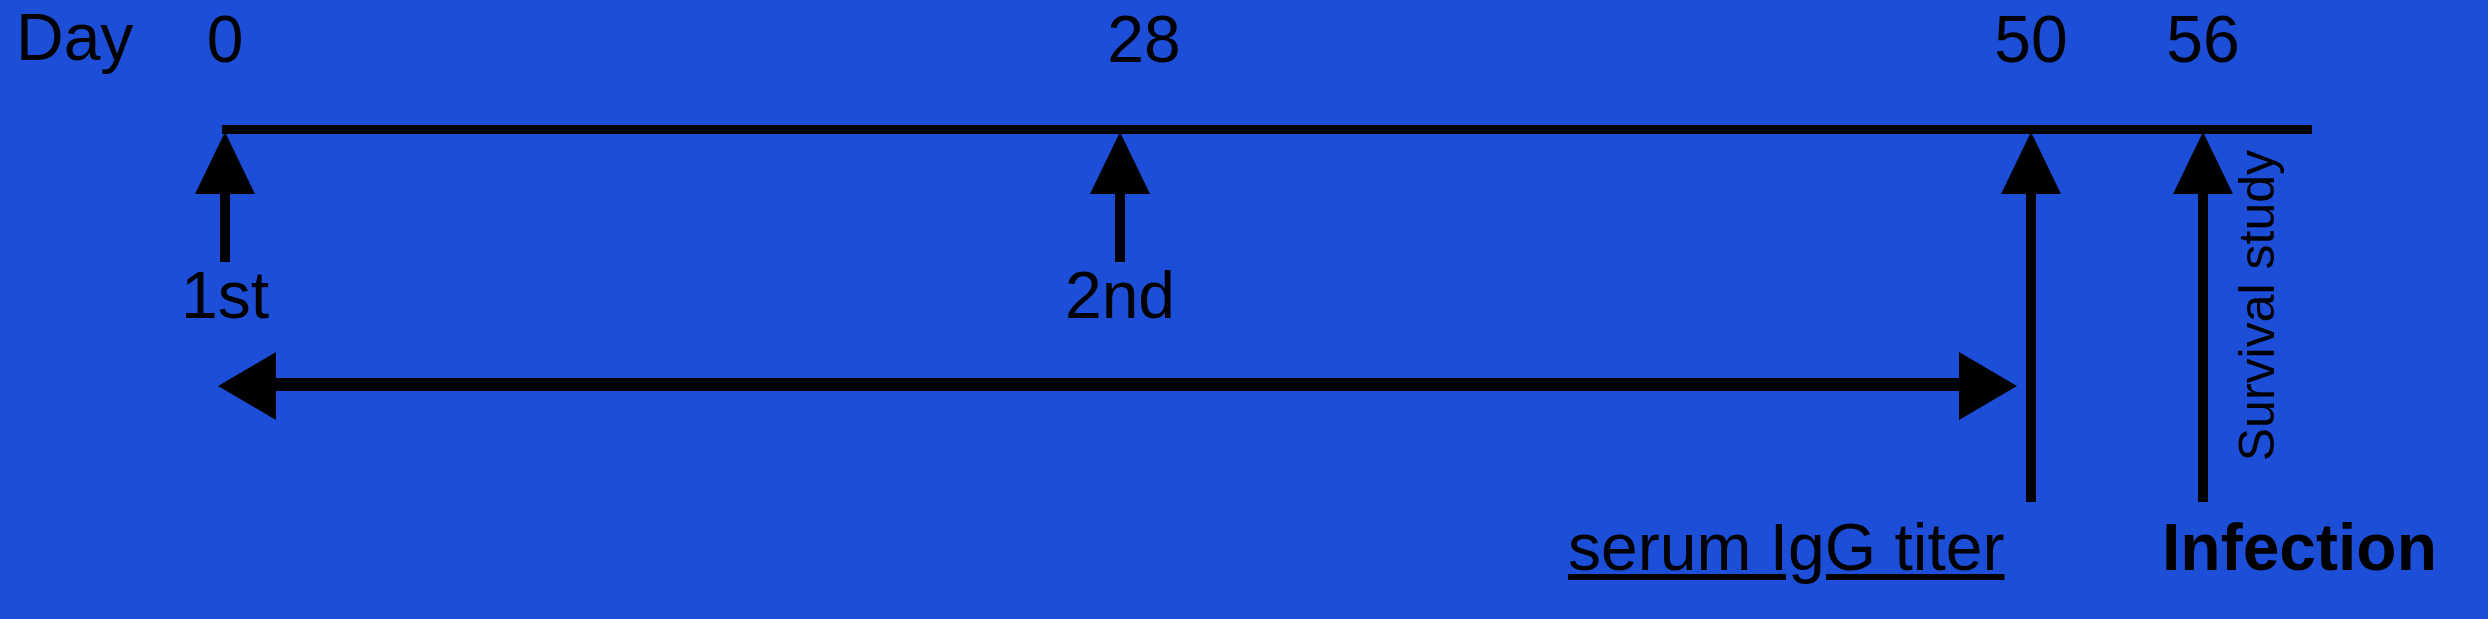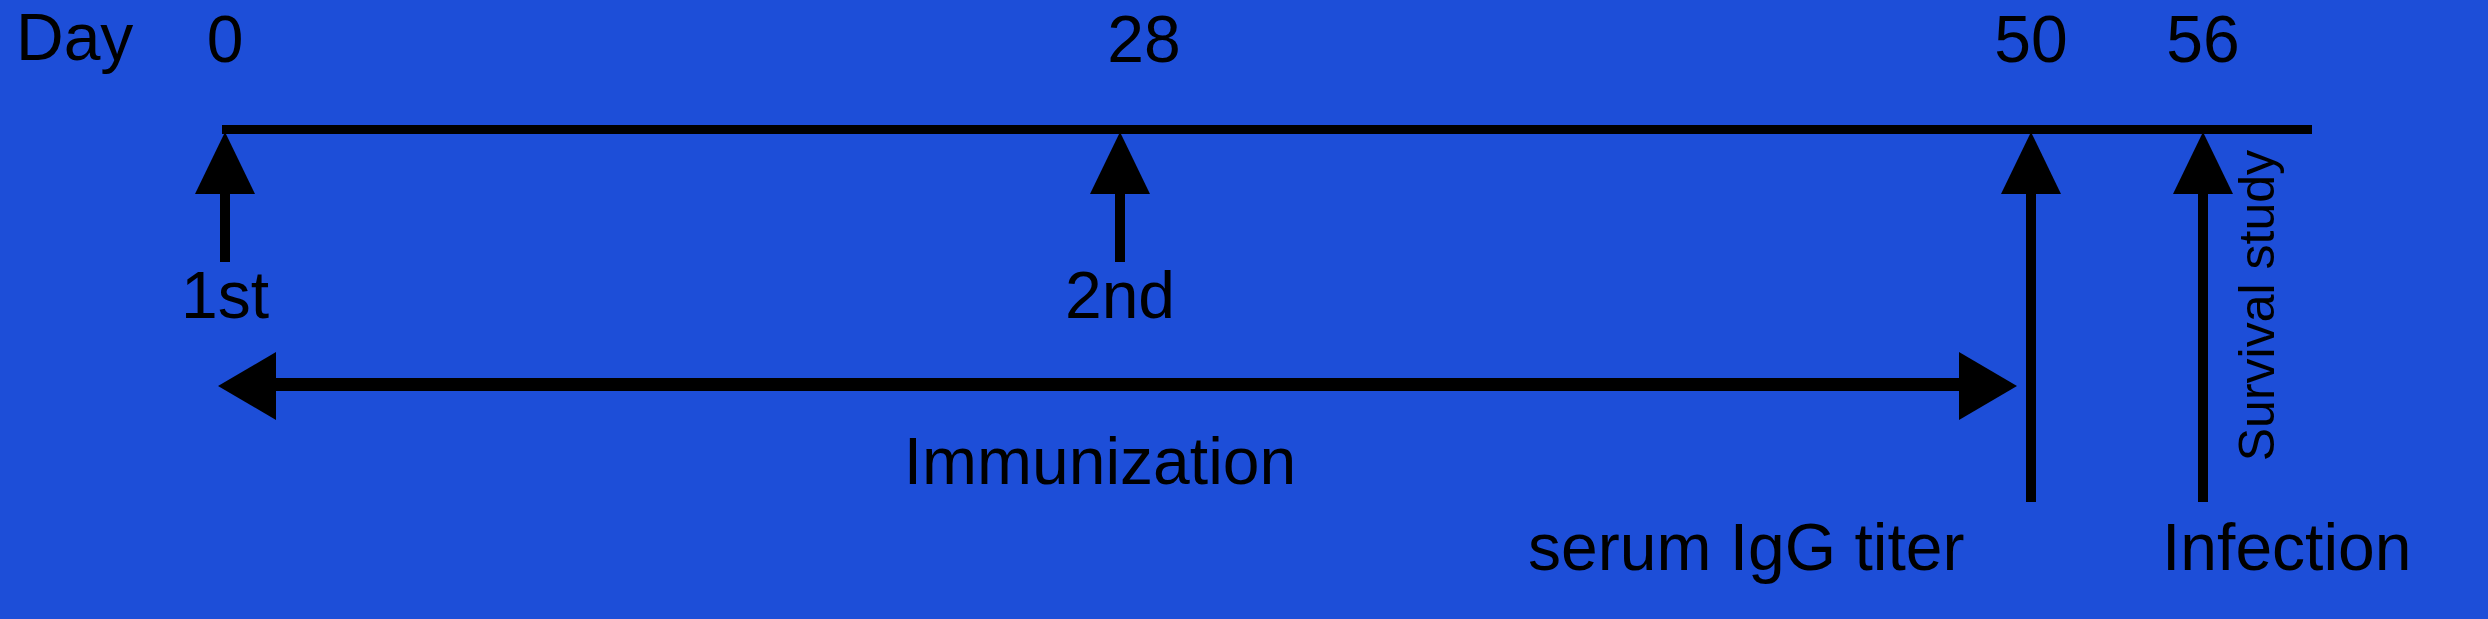--- a/index.html
+++ b/index.html
@@ -131,22 +131,22 @@
     top: 428px;
     left: 1100px;
     transform: translateX(-50%);
   }
 
   
   .event-label {
     font-size: 66px;
     top: 514px;
   }
-  #serum-label { left: 1528px; }
-  #infection-label { left: 2162px; }
+  #serum-label { left: 1568px; text-decoration: underline; }
+  #infection-label { left: 2162px; font-weight: bold; }
 
   
   #survival-label {
     position: absolute;
     left: 2232px;
     top: 150px;
     font-size: 50px;
     white-space: nowrap;
     transform-origin: left top;
     transform: rotate(-90deg) translateX(-100%);
@@ -188,20 +188,19 @@
   </div>
 
   <div class="txt dose-label" style="left:225px;">1st</div>
   <div class="txt dose-label" style="left:1120px;">2nd</div>
 
   <div id="immunization-arrow">
     <div class="head-left"></div>
     <div class="bar"></div>
     <div class="head-right"></div>
   </div>
-  <div class="txt" id="immunization-label">Immunization</div>
 
   <div class="txt event-label" id="serum-label">serum IgG titer</div>
   <div class="txt event-label" id="infection-label">Infection</div>
 
   <div id="survival-label">Survival study</div>
 
 </div>
 
 </body></html>

